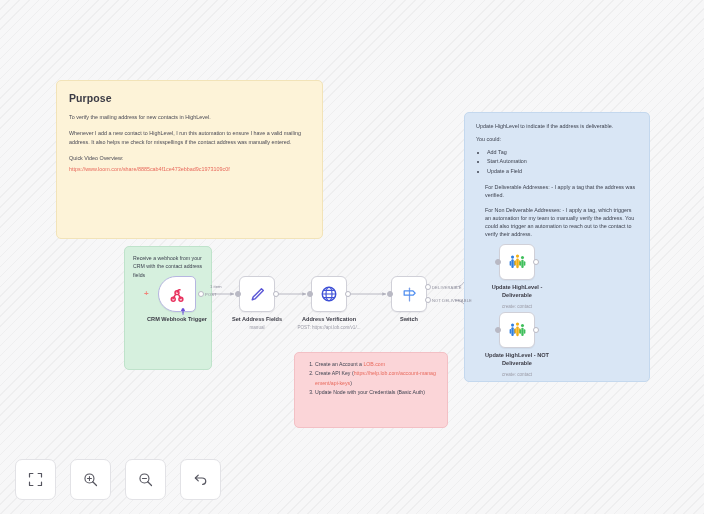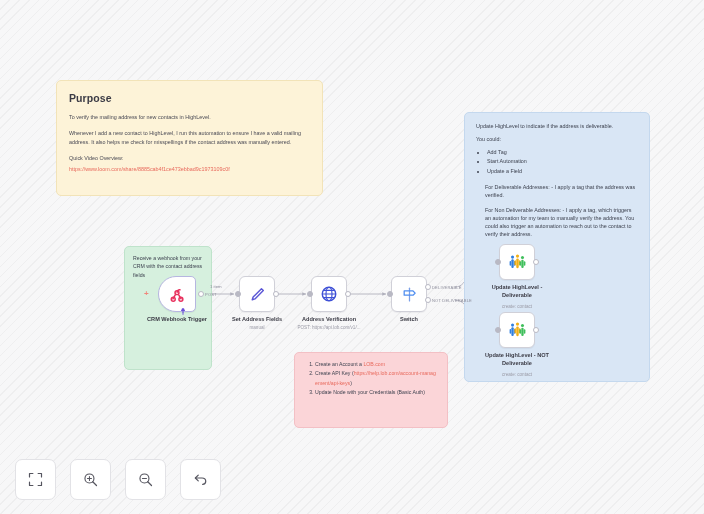--- a/index.html
+++ b/index.html
@@ -11,21 +11,21 @@
       rgba(0,0,0,0.035) 0px, rgba(0,0,0,0.035) 1px,
       rgba(0,0,0,0) 1px, rgba(0,0,0,0) 7px);
     position:relative;
     -webkit-font-smoothing:antialiased;
   }
   #canvas{position:absolute;inset:0;}
 
   
   .sticky{position:absolute;border-radius:5px;box-sizing:border-box;}
   .note-purpose{
-    left:56px;top:80px;width:267px;height:116px;
+    left:56px;top:80px;width:267px;height:159px;
     background:#fdf3d8;border:1px solid #f2e3b8;
     padding:11px 12px;
   }
   .note-purpose h1{
     margin:0 0 9px 0;font-size:10.5px;font-weight:700;color:#3b3b45;letter-spacing:0.1px;
   }
   .note-purpose p{margin:0 0 8px 0;font-size:5.4px;line-height:1.55;color:#4a4a55;}
   .note-purpose p.tight{margin-bottom:2px;}
   .note-purpose a{color:#e8695c;text-decoration:none;word-break:break-all;}
 

